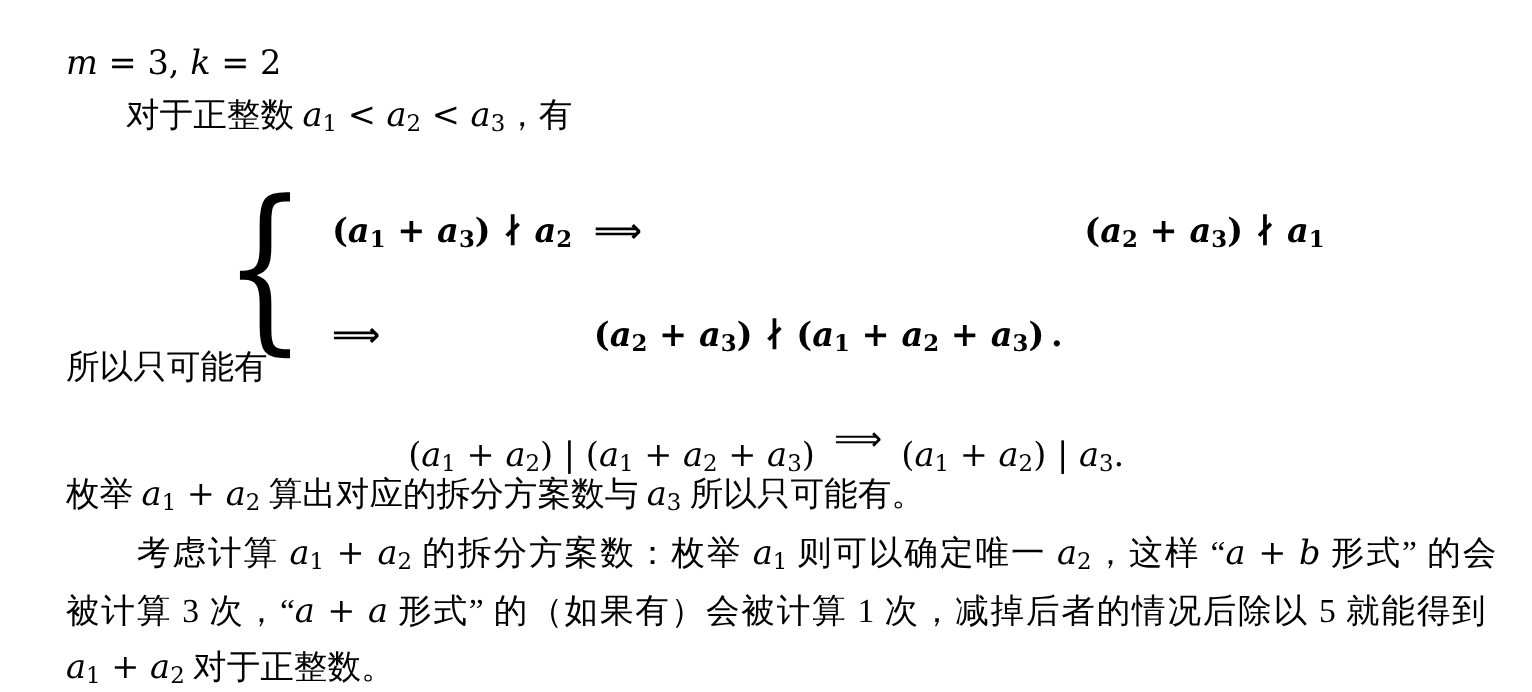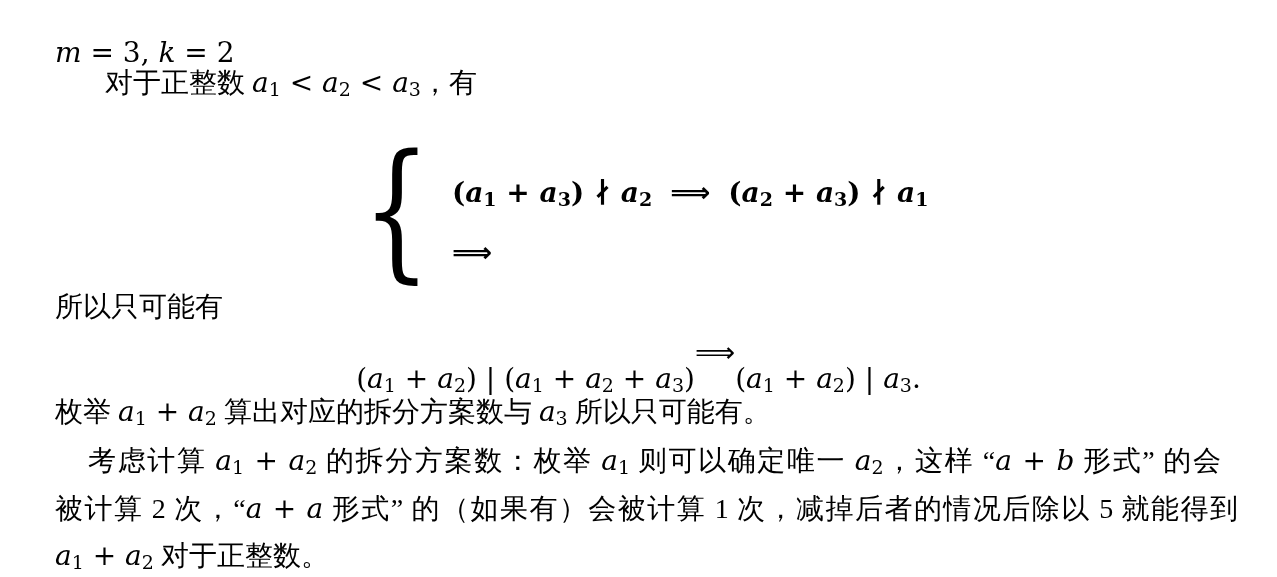--- a/index.html
+++ b/index.html
@@ -32,21 +32,21 @@
     line-height: 0;
     vertical-align: -0.22em;
   }
   .arrow {
     font-family: "DejaVu Sans", "DejaVu Serif", sans-serif;
     white-space: nowrap;
   }
   
   #title-line { left: 55px; top: 10px; }
   
-  #para-intro { left: 105px; top: 66px; }
+  #para-intro { left: 105px; top: 79px; }
   
   #cases-block {
     left: 0; right: 0; top: 150px;
     display: flex;
     justify-content: center;
   }
   .cases-inner {
     display: flex;
     align-items: center;
   }
@@ -69,26 +69,27 @@
     justify-items: start;
     font-weight: bold;
   }
   
   #para-so { left: 55px; top: 290px; text-align: right; }
   
   #display-eq {
     left: 0; right: 0; top: 336px;
     display: flex;
     justify-content: center;
-    align-items: flex-start;
+    align-items: center;
+    gap: 16px;
   }
   
   #line-sum  { left: 55px;  top: 395px; }
   #line-consider {
-    left: 88px; top: 444px; width: 1133px;
+    left: 114px; top: 444px; width: 1133px;
     text-align: justify;
     text-align-last: justify;
   }
   #line-count {
     left: 55px; top: 492px; width: 1183px;
     text-align: justify;
     text-align-last: justify;
   }
   #line-last { left: 55px; top: 539px; }
 </style>
@@ -100,31 +101,32 @@
 <div class="abs" id="para-intro"><span class="cjk">对于正整数 </span><span class="math"><i>a</i><sub>1</sub> &lt; <i>a</i><sub>2</sub> &lt; <i>a</i><sub>3</sub></span><span class="cjk">，有</span></div>
 
 <div class="abs" id="cases-block">
   <div class="cases-inner">
     <span class="brace">{</span>
     <div class="cases-rows">
       <span class="math">(<i>a</i><sub>1</sub> + <i>a</i><sub>3</sub>) ∤ <i>a</i><sub>2</sub></span>
       <span class="arrow">⟹</span>
       <span class="math">(<i>a</i><sub>2</sub> + <i>a</i><sub>3</sub>) ∤ <i>a</i><sub>1</sub></span>
       <span class="arrow">⟹</span>
+      <span class="math">(<i>a</i><sub>2</sub> + <i>a</i><sub>3</sub>) ∤ (<i>a</i><sub>1</sub> + <i>a</i><sub>2</sub> + <i>a</i><sub>3</sub>) .</span>
     </div>
   </div>
 </div>
 
 <div class="abs cjk" id="para-so">所以只可能有</div>
 
 <div class="abs" id="display-eq">
   <span class="math">(<i>a</i><sub>1</sub> + <i>a</i><sub>2</sub>) | (<i>a</i><sub>1</sub> + <i>a</i><sub>2</sub> + <i>a</i><sub>3</sub>)</span>
   <span class="arrow">⟹</span>
   <span class="math">(<i>a</i><sub>1</sub> + <i>a</i><sub>2</sub>) | <i>a</i><sub>3</sub>.</span>
 </div>
 
 <div class="abs" id="line-sum"><span class="cjk">枚举 </span><span class="math"><i>a</i><sub>1</sub> + <i>a</i><sub>2</sub></span><span class="cjk"> 算出对应的拆分方案数与 </span><span class="math"><i>a</i><sub>3</sub></span><span class="cjk"> 所以只可能有。</span></div>
 
 <div class="abs" id="line-consider"><span class="cjk">考虑计算 </span><span class="math"><i>a</i><sub>1</sub> + <i>a</i><sub>2</sub></span><span class="cjk"> 的拆分方案数：枚举 </span><span class="math"><i>a</i><sub>1</sub></span><span class="cjk"> 则可以确定唯一 </span><span class="math"><i>a</i><sub>2</sub></span><span class="cjk">，这样 “</span><span class="math"><i>a</i> + <i>b</i></span><span class="cjk"> 形式” 的会</span></div>
 
-<div class="abs" id="line-count"><span class="cjk">被计算 2 次，“</span><span class="math"><i>a</i> + <i>a</i></span><span class="cjk"> 形式” 的（如果有）会被计算 1 次，减掉后者的情况后除以 5 就能得到</span></div>
+<div class="abs" id="line-count"><span class="cjk">被计算 3 次，“</span><span class="math"><i>a</i> + <i>a</i></span><span class="cjk"> 形式” 的（如果有）会被计算 1 次，减掉后者的情况后除以 5 就能得到</span></div>
 
 <div class="abs" id="line-last"><span class="math"><i>a</i><sub>1</sub> + <i>a</i><sub>2</sub></span><span class="cjk"> 对于正整数。</span></div>
 
 </body></html>

